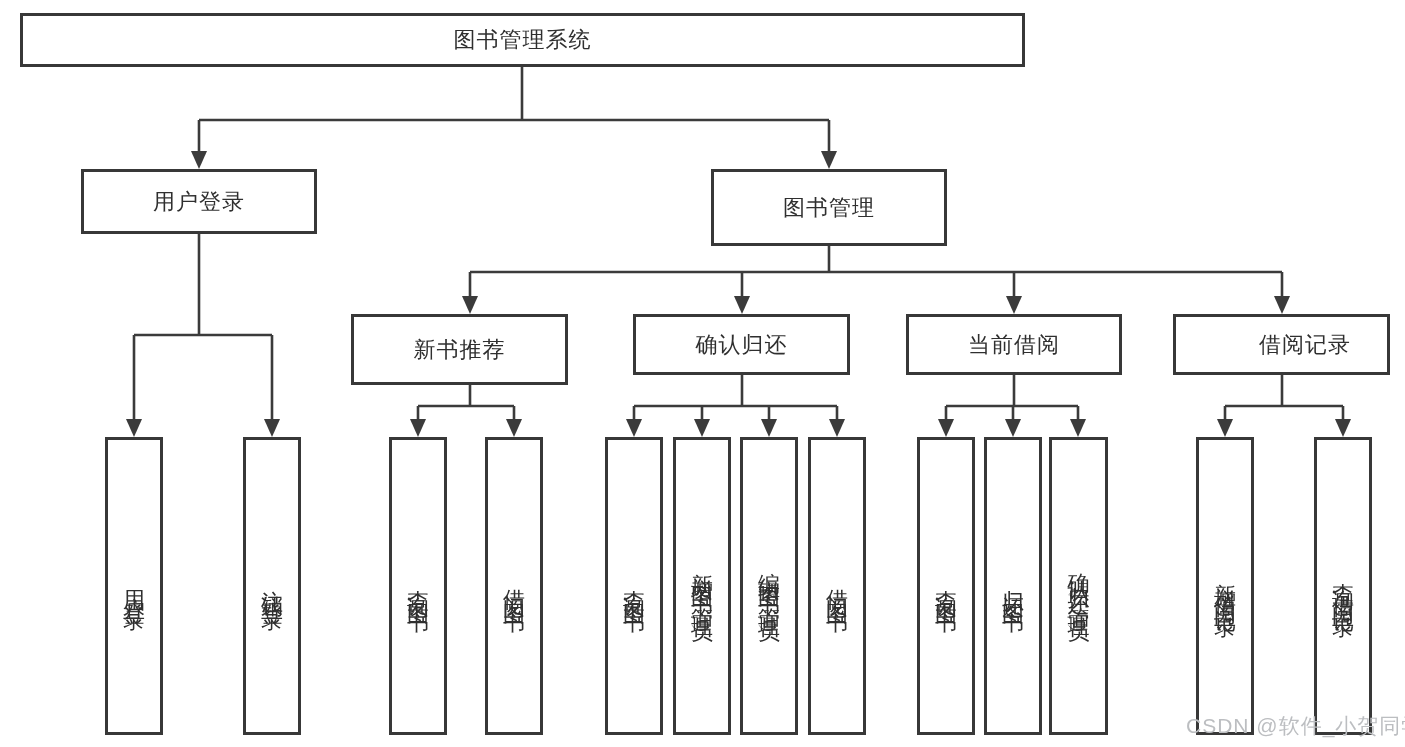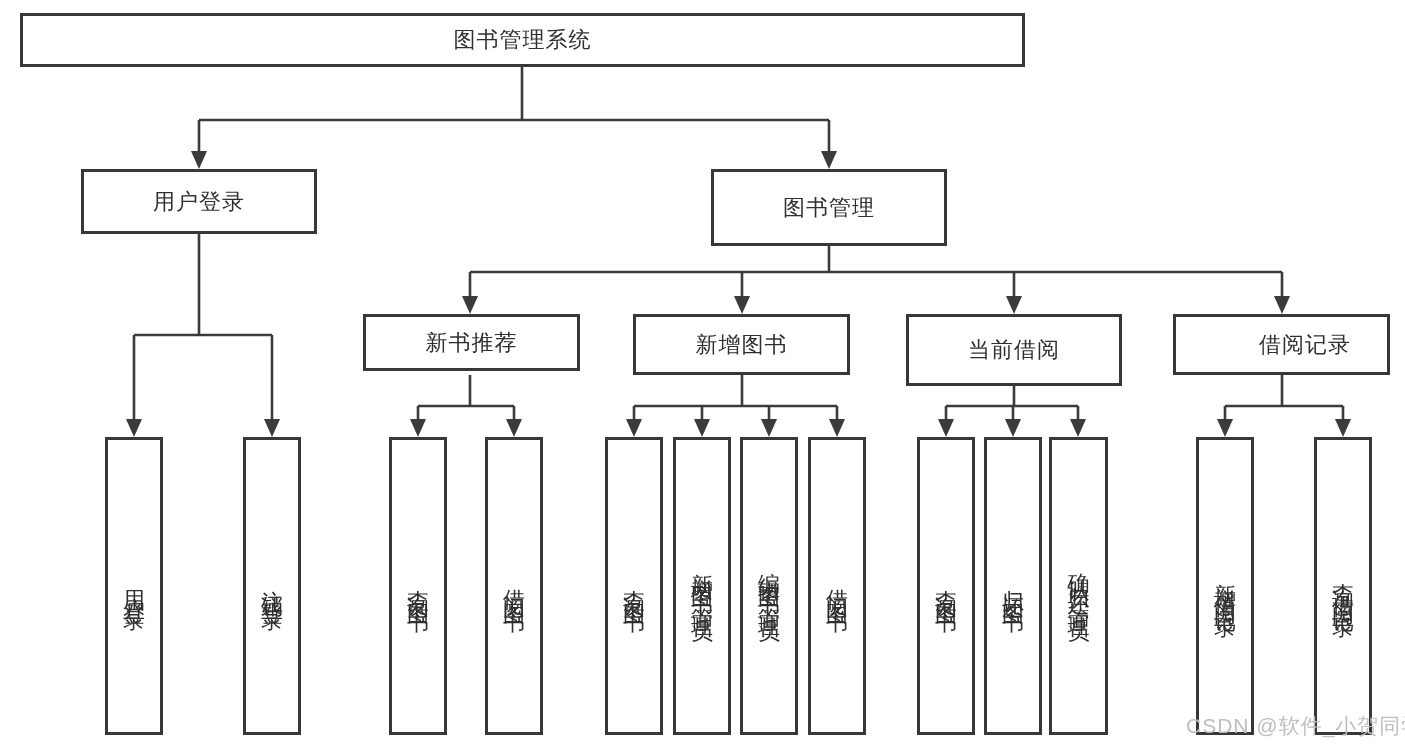--- a/index.html
+++ b/index.html
@@ -130,27 +130,27 @@
     <span>图书管理系统</span>
   </div>
 
   <div class="node" style="left:81px;top:169px;width:236px;height:65px;">
     <span>用户登录</span>
   </div>
   <div class="node" style="left:711px;top:169px;width:236px;height:77px;">
     <span>图书管理</span>
   </div>
 
-  <div class="node" style="left:363px;top:314px;width:217px;height:57px;">
+  <div class="node" style="left:351px;top:314px;width:217px;height:71px;">
     <span>新书推荐</span>
   </div>
   <div class="node" style="left:633px;top:314px;width:217px;height:61px;">
-    <span>新增图书</span>
-  </div>
-  <div class="node" style="left:906px;top:314px;width:216px;height:72px;">
+    <span>确认归还</span>
+  </div>
+  <div class="node" style="left:906px;top:314px;width:216px;height:61px;">
     <span>当前借阅</span>
   </div>
   <div class="node" style="left:1173px;top:314px;width:217px;height:61px;padding-left:47px;">
     <span>借阅记录</span>
   </div>
 
   <div class="leaf" style="left:105px;top:437px;">
     <span>用户登录</span>
   </div>
   <div class="leaf" style="left:243px;top:437px;">

